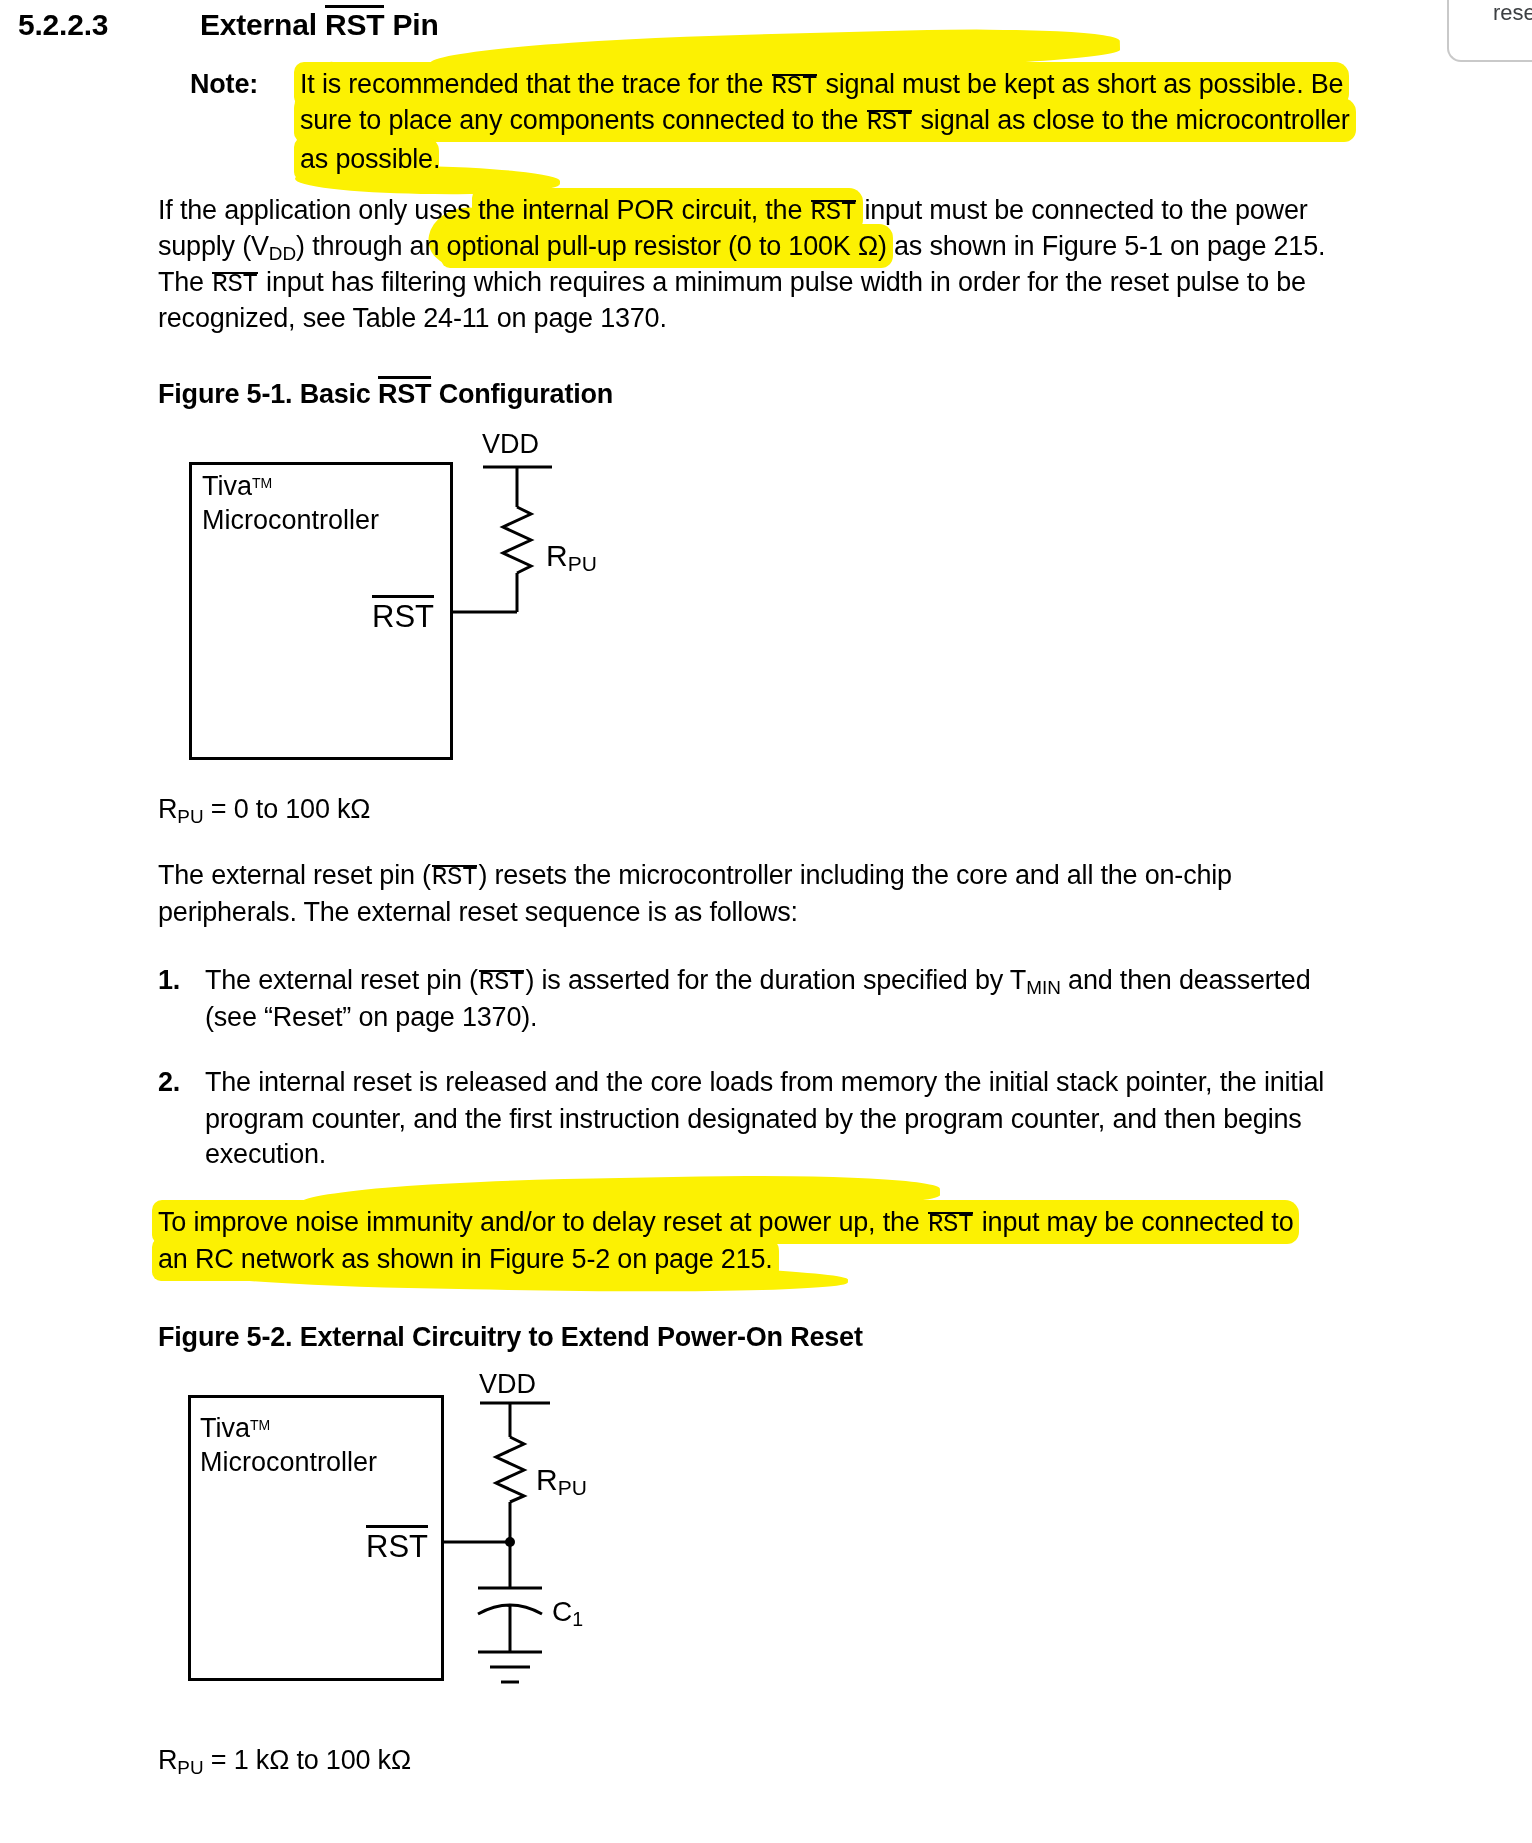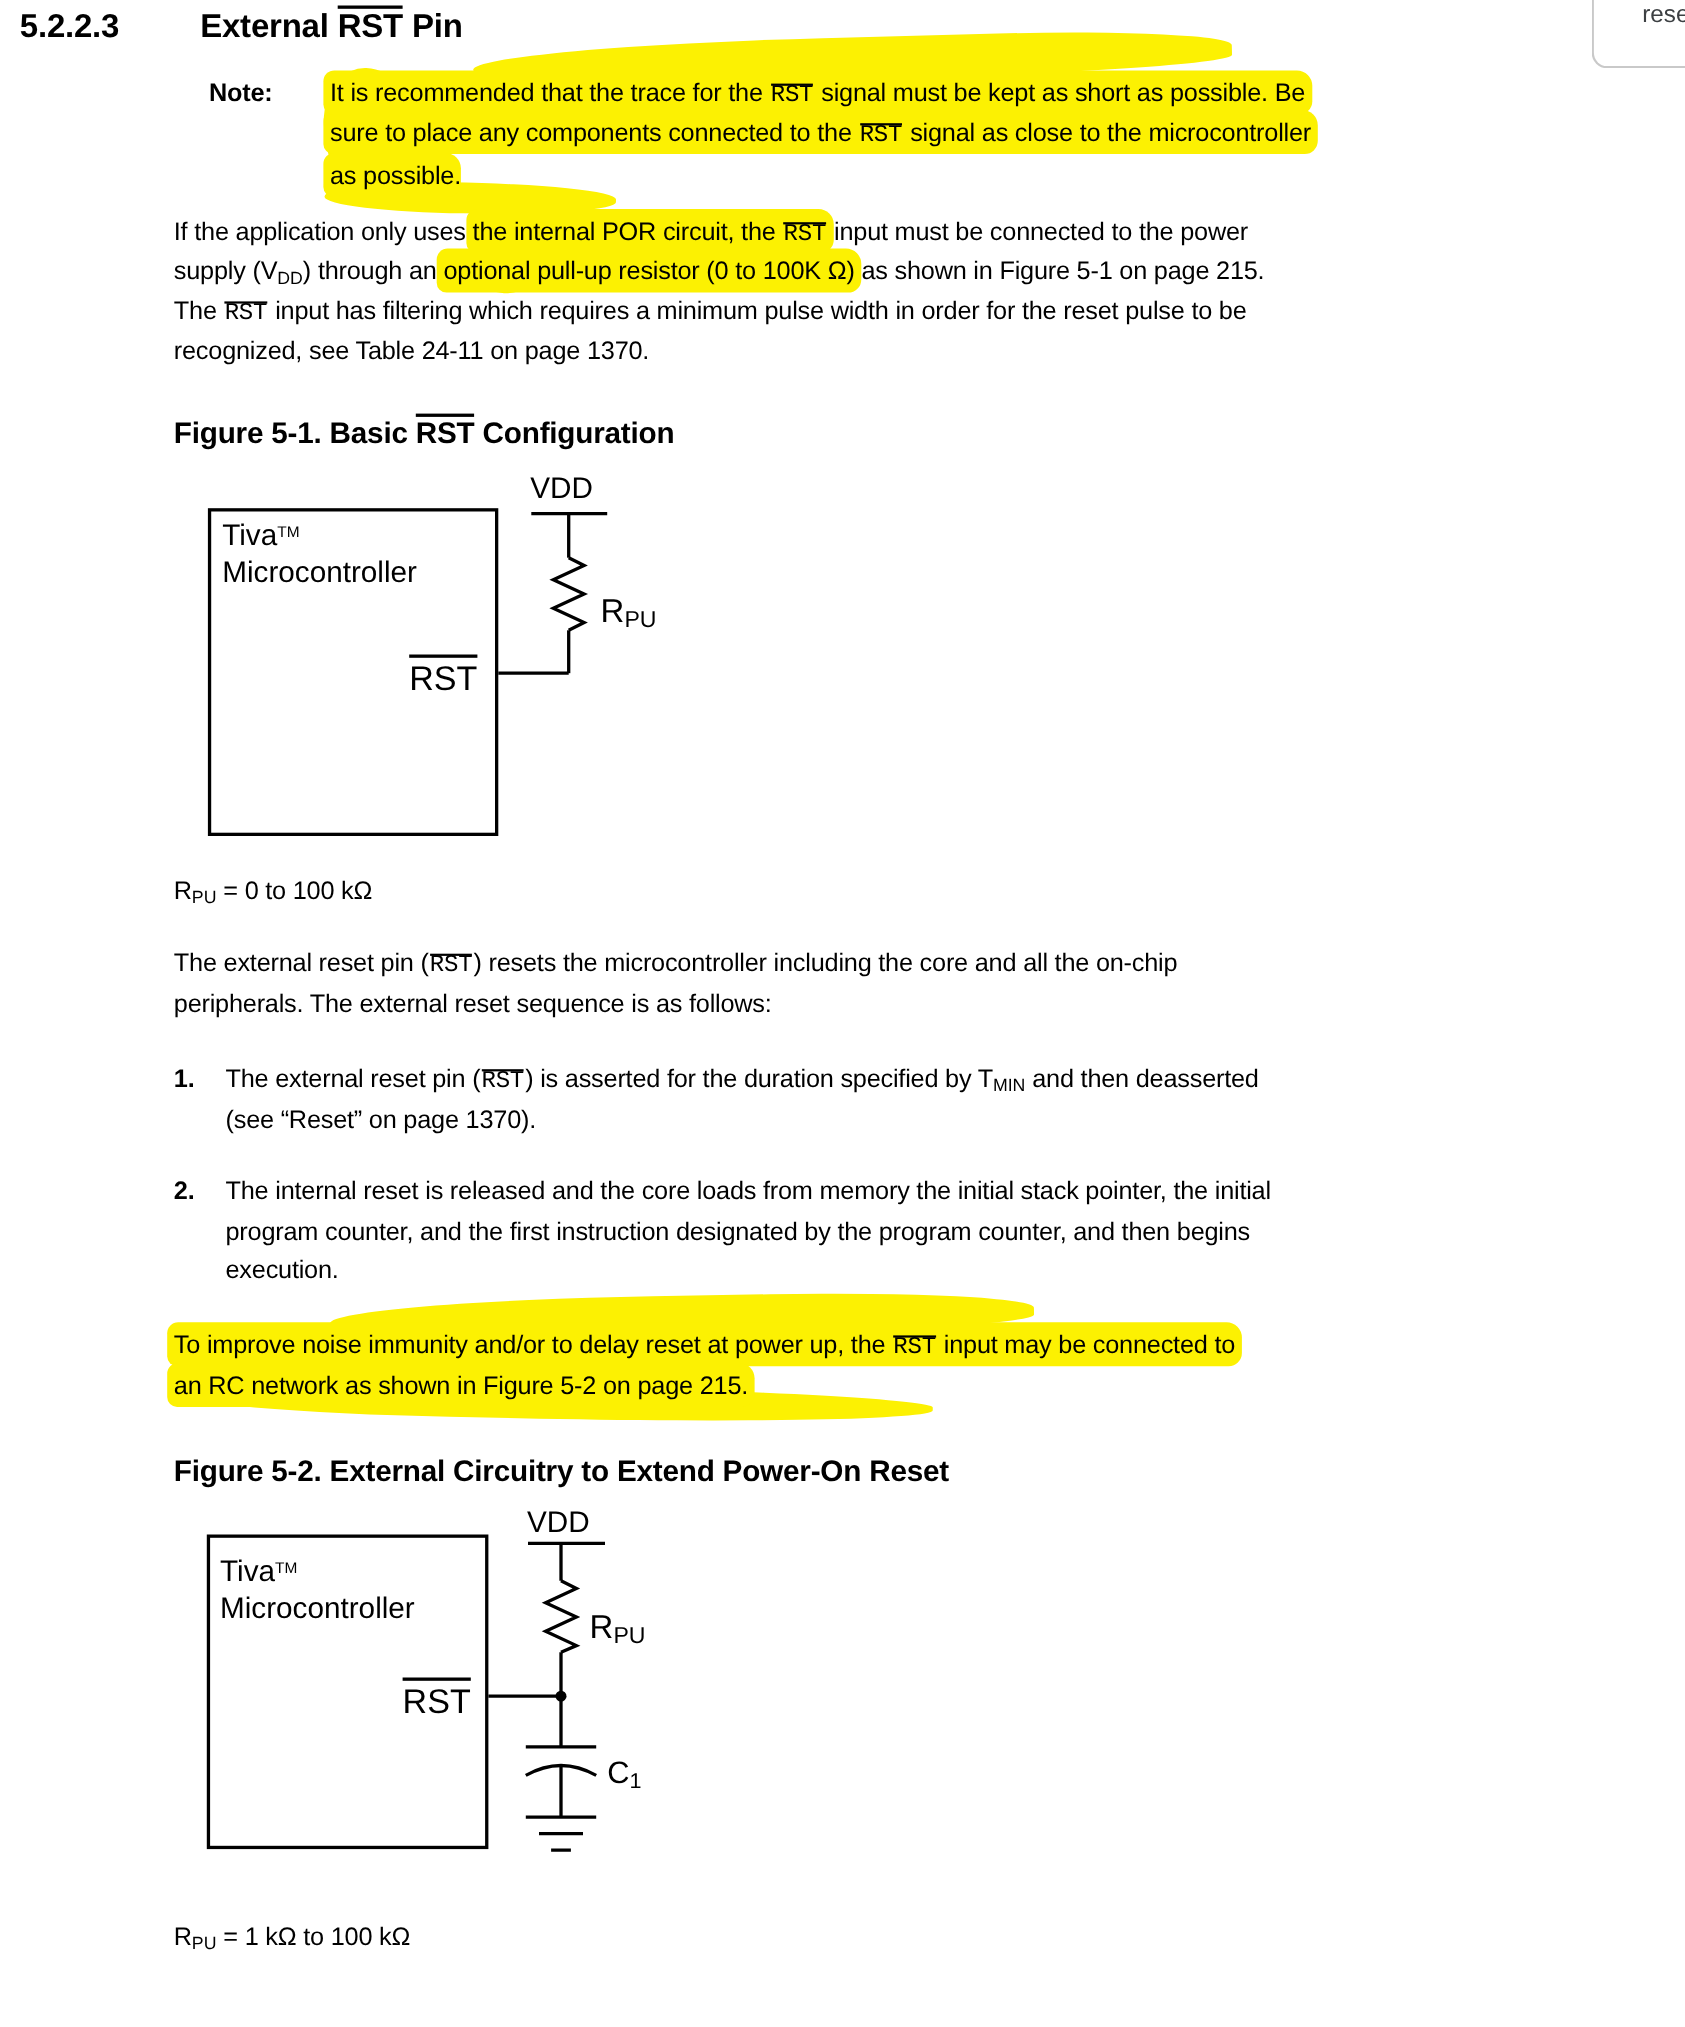--- a/index.html
+++ b/index.html
@@ -7,21 +7,21 @@
     position:relative;
     width:1532px;height:1798px;
     background:#ffffff;
     overflow:hidden;
     font-family:"Liberation Sans","DejaVu Sans",sans-serif;
     color:#000;
   }
   .line{
     position:absolute;
     white-space:nowrap;
-    font-size:23px;
+    font-size:27px;
     line-height:36px;
     letter-spacing:-0.2px;
     z-index:2;
   }
   .bold{font-weight:bold;}
   .h1{font-size:30px;line-height:38px;font-weight:bold;letter-spacing:-0.2px;}
   .cap{font-size:27px;font-weight:bold;}
   
   .hl{
     background:var(--highlight,#fcf102);
@@ -98,21 +98,21 @@
 <div class="page">
 
   <div class="blob" style="left:430px;top:34px;width:690px;height:38px;transform:rotate(-1.5deg);border-radius:60% 40% 55% 45% / 70% 55% 45% 60%;"></div>
   <div class="blob" style="left:294px;top:62px;width:82px;height:114px;transform:rotate(2deg);border-radius:45% 55% 50% 50% / 40% 45% 55% 60%;"></div>
   <div class="blob" style="left:295px;top:166px;width:265px;height:28px;transform:rotate(0.8deg);border-radius:40% 60% 50% 50% / 55% 50% 45% 50%;"></div>
   <div class="blob" style="left:428px;top:208px;width:72px;height:58px;transform:rotate(-16deg);border-radius:50%;"></div>
   <div class="blob" style="left:300px;top:1178px;width:640px;height:36px;transform:rotate(-1deg);border-radius:55% 45% 50% 50% / 65% 55% 45% 55%;"></div>
   <div class="blob" style="left:158px;top:1260px;width:690px;height:30px;transform:rotate(1.2deg);border-radius:45% 55% 60% 40% / 50% 45% 55% 60%;"></div>
 
   <div class="line h1" style="left:18px;top:6px;">5.2.2.3</div>
-  <div class="line h1" style="left:182px;top:6px;"><span>External </span><span class="ovb">RST</span><span> Pin</span></div>
+  <div class="line h1" style="left:200px;top:6px;"><span>External </span><span class="ovb">RST</span><span> Pin</span></div>
 
   <div class="line bold" style="left:190px;top:66px;">Note:</div>
   <div class="line" style="left:300px;top:102px;"><span class="hl"><span>sure to place any components connected to the </span><span class="rst">RST</span><span> signal as close to the microcontroller</span></span></div>
   <div class="line" style="left:300px;top:66px;"><span class="hl"><span>It is recommended that the trace for the </span><span class="rst">RST</span><span> signal must be kept as short as possible. Be</span></span></div>
   <div class="line" style="left:300px;top:141px;"><span class="hl">as possible</span><span>.</span></div>
 
   <div class="line" style="left:158px;top:192px;"><span>If the application only uses </span><span class="hl"><span>the internal POR circuit, the </span><span class="rst">RST</span></span><span> input must be connected to the power</span></div>
   <div class="line" style="left:158px;top:228px;"><span>supply (V</span><span class="sb">DD</span><span>) through an </span><span class="hl">optional pull-up resistor (0 to 100K Ω)</span><span> as shown in Figure 5-1 on page 215.</span></div>
   <div class="line" style="left:158px;top:264px;"><span>The </span><span class="rst">RST</span><span> input has filtering which requires a minimum pulse width in order for the reset pulse to be</span></div>
   <div class="line" style="left:158px;top:300px;"><span>recognized, see Table 24-11 on page 1370.</span></div>

